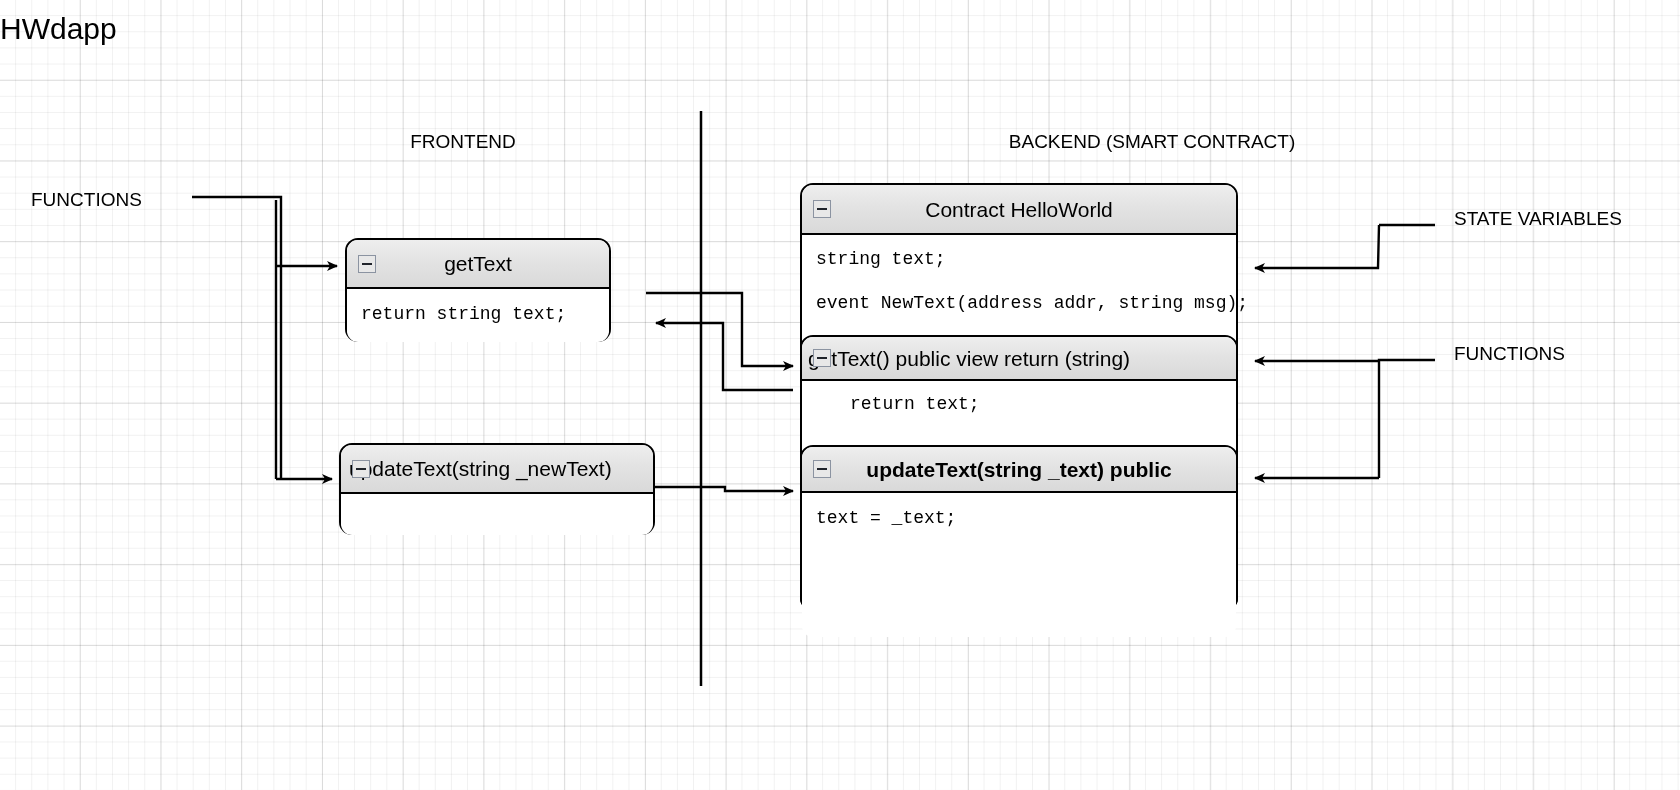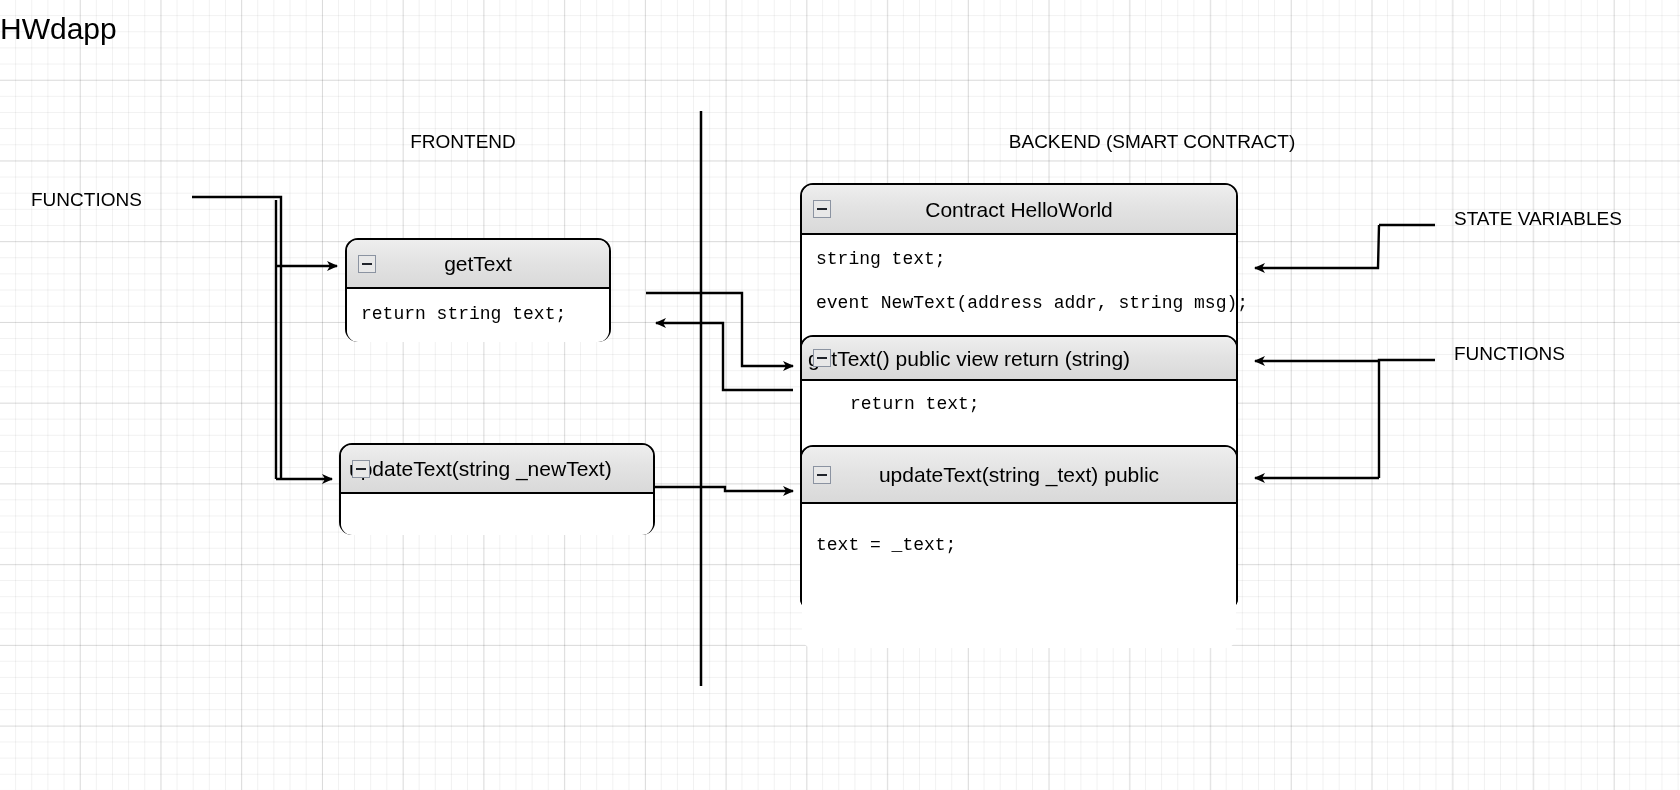--- a/index.html
+++ b/index.html
@@ -171,22 +171,22 @@
   #box-be-gettext {
     left: 800px; top: 335px; width: 438px; height: 108px;
   }
   #box-be-gettext .uml-header { height: 44px; justify-content: flex-start; padding-left: 14px; }
   #box-be-gettext .uml-title { margin-left: -8px; }
   #box-be-gettext .uml-body { height: 72px; padding-top: 14px; padding-left: 48px; }
 
   #box-be-updatetext {
     left: 800px; top: 445px; width: 438px; height: 166px;
   }
-  #box-be-updatetext .uml-header { height: 57px; }
-  #box-be-updatetext .uml-body { height: 144px; padding-top: 32px; }
+  #box-be-updatetext .uml-header { height: 46px; font-weight: bold; }
+  #box-be-updatetext .uml-body { height: 144px; padding-top: 16px; }
 </style>
 </head>
 <body>
 
 <div id="canvas">
 
   <svg id="wires" viewBox="0 0 1680 790" width="1680" height="790" xmlns="http://www.w3.org/2000/svg">
     <defs>
       <marker id="arrowEnd" markerWidth="13" markerHeight="13" refX="11" refY="6" orient="auto" markerUnits="userSpaceOnUse">
         <path d="M1,1 L12,6 L1,11 L4,6 Z" fill="#000000"></path>

